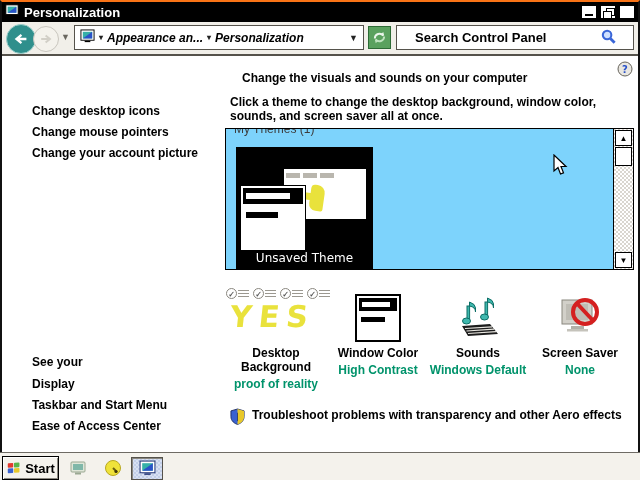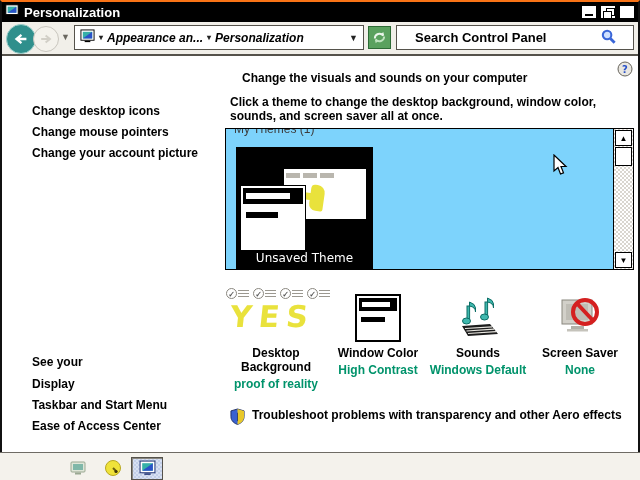--- a/index.html
+++ b/index.html
@@ -321,20 +321,31 @@
 
       <div id="cursor">
         <svg width="16" height="22" viewBox="0 0 16 22">
             <path d="M1 1 L1 17 L5 13.5 L7.5 20 L10.5 18.8 L8 12.5 L13 12.5 Z" fill="#fff" stroke="#000" stroke-width="1.2"></path>
           </svg>
       </div>
     </div>
   </div>
 
   <div id="taskbar">
+    <div id="startbtn">
+      <svg width="16" height="14" viewBox="0 0 20 18">
+        <g transform="skewY(-4)">
+          <rect x="2" y="3" width="7" height="6" rx="1" fill="#e23a2e"></rect>
+          <rect x="10" y="3" width="7" height="6" rx="1" fill="#58b54a"></rect>
+          <rect x="2" y="10" width="7" height="6" rx="1" fill="#3a62d0"></rect>
+          <rect x="10" y="10" width="7" height="6" rx="1" fill="#e8c82a"></rect>
+        </g>
+      </svg>
+      <span>Start</span>
+    </div>
 
     <span class="taskbtn" style="left:66px;">
       <svg width="18" height="18" viewBox="0 0 18 18">
           <rect x="2" y="3" width="14" height="10" rx="1" fill="#dfe6d8" stroke="#9aa892"></rect>
           <rect x="4" y="5" width="10" height="6" fill="#7fb7a8"></rect>
           <rect x="6" y="13.5" width="6" height="2" fill="#9aa892"></rect>
         </svg>
     </span>
     <span class="taskbtn" style="left:101px;">
       <svg width="18" height="18" viewBox="0 0 18 18">

